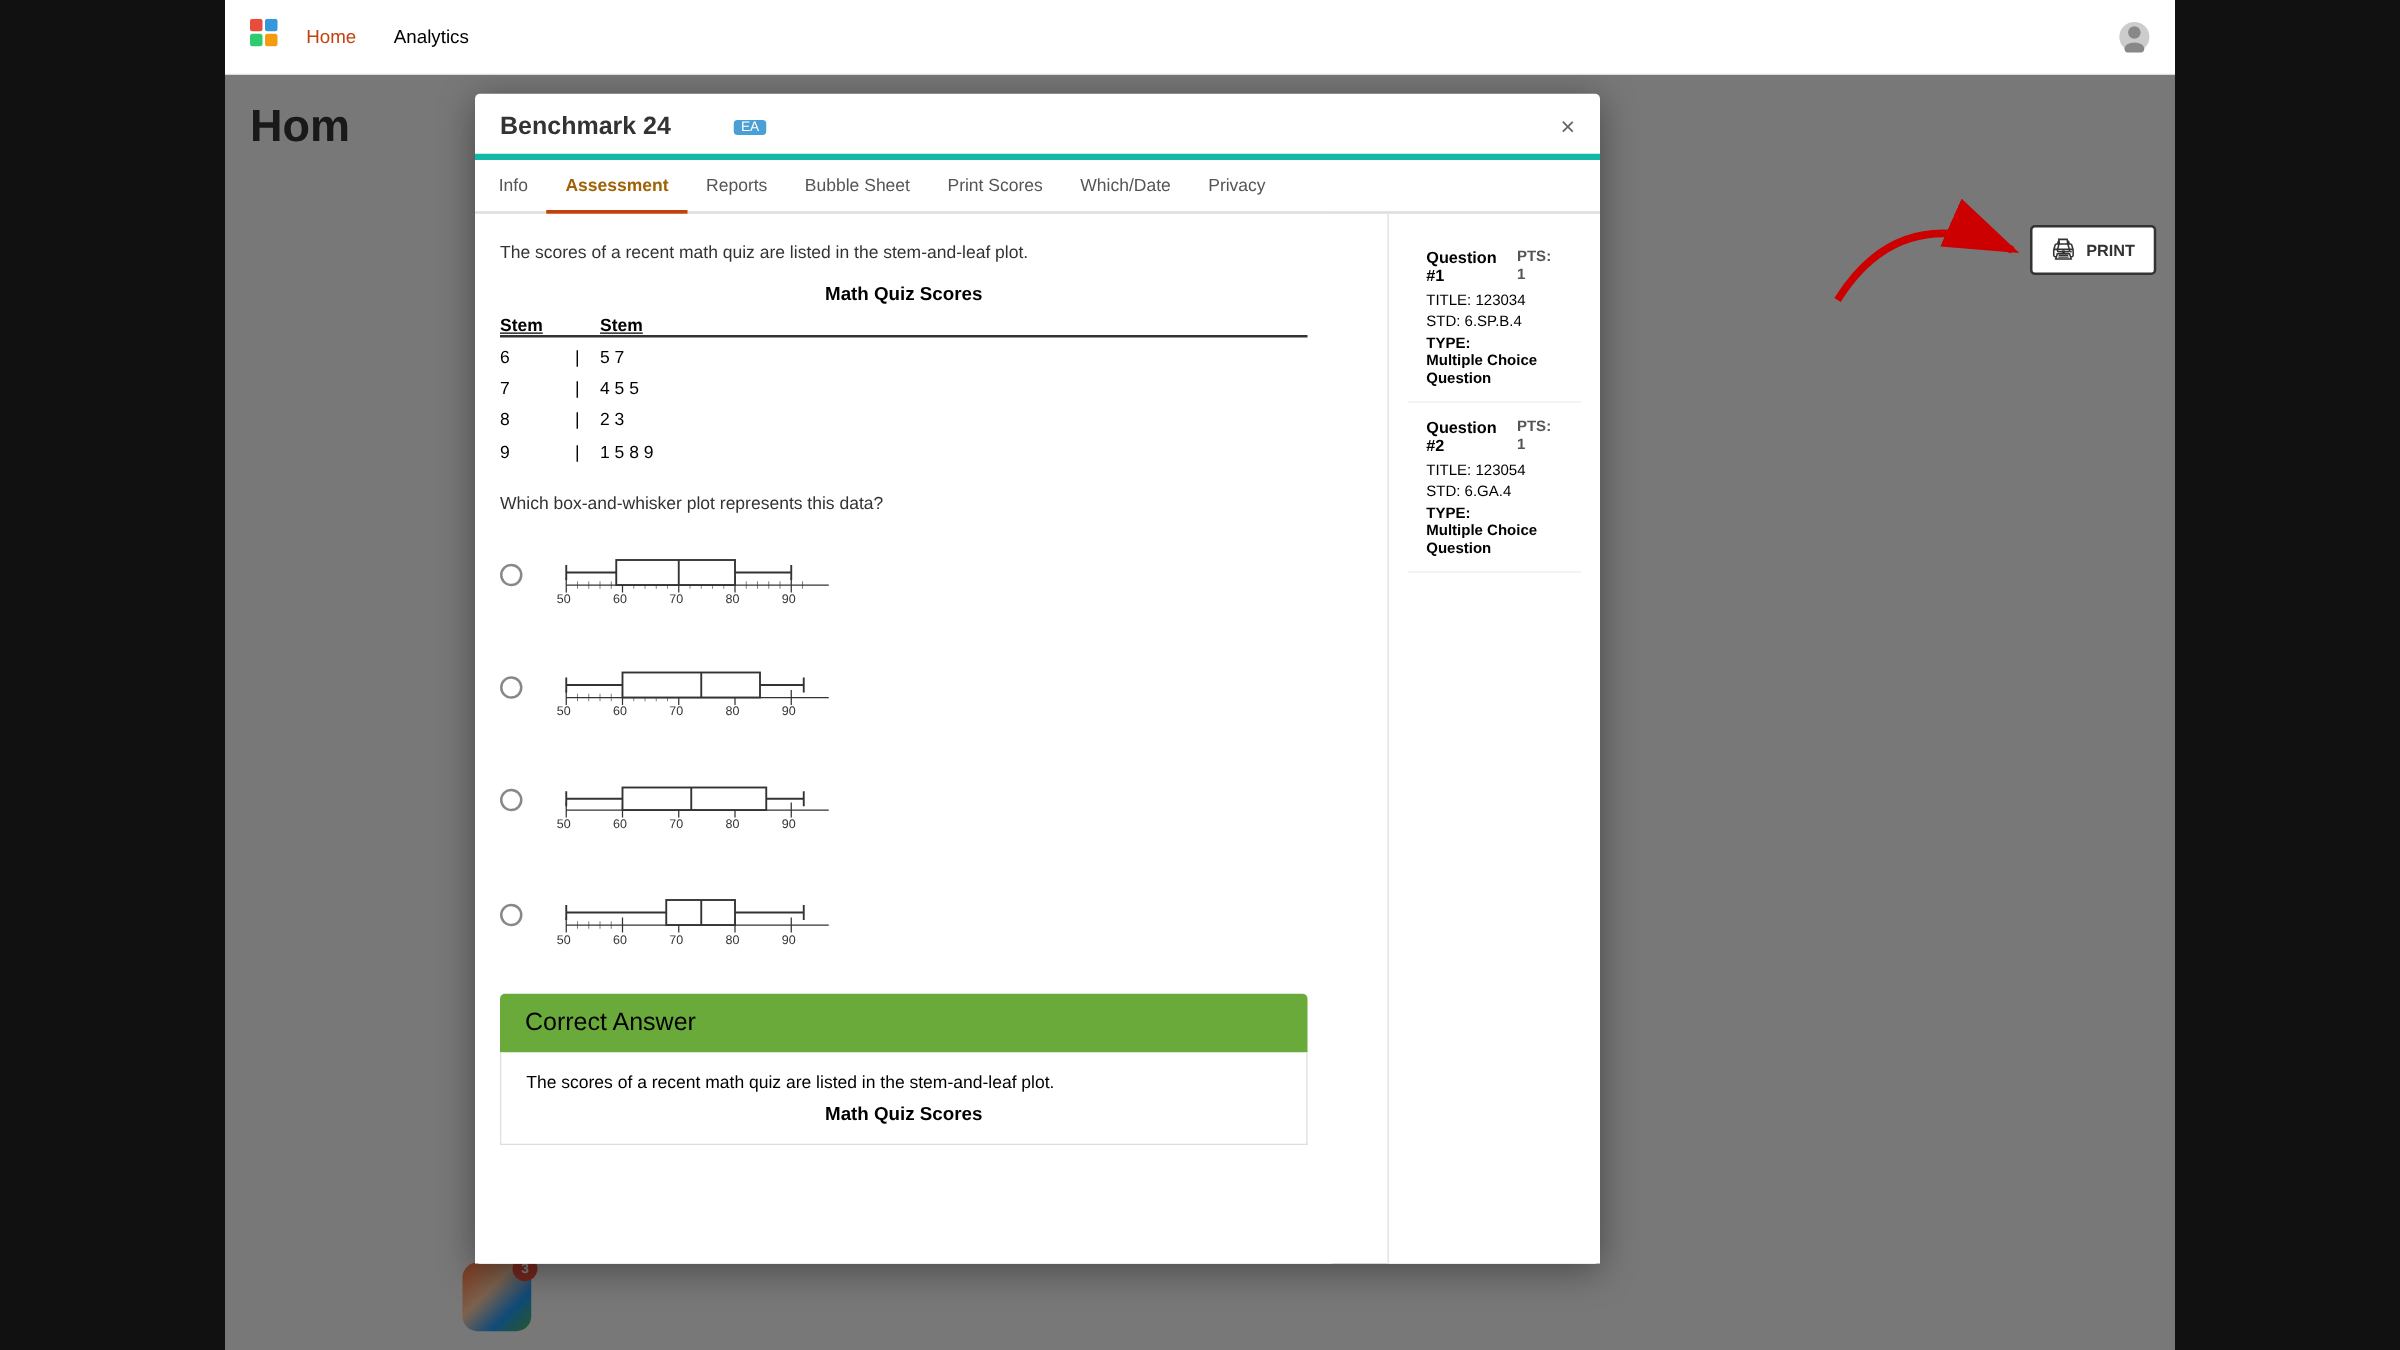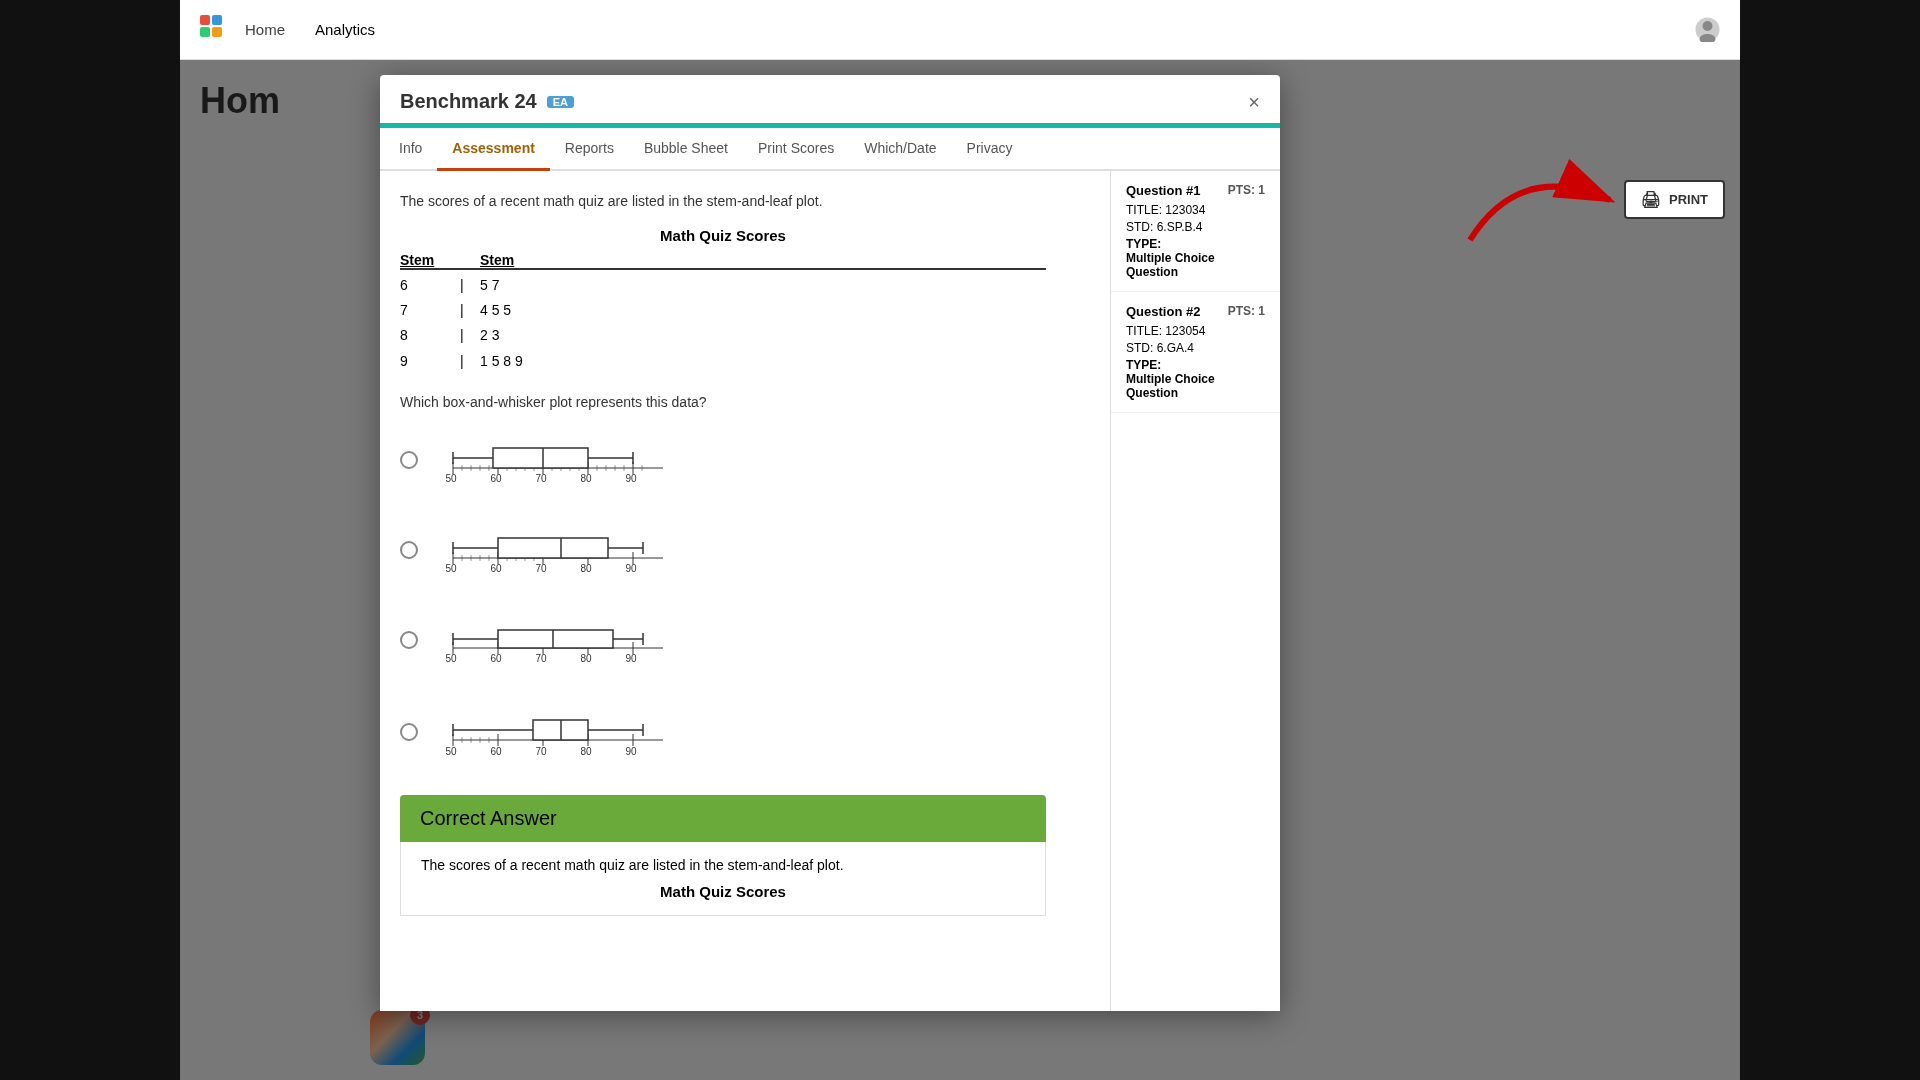--- a/index.html
+++ b/index.html
@@ -61,21 +61,21 @@
       gap: 30px;
     }
 
     .nav-link {
       font-size: 15px;
       color: #000000;
       cursor: pointer;
     }
 
     .nav-link.active {
-      color: #404040;
+      color: #c2410c;
       font-weight: 500;
     }
 
     .nav-right {
       margin-left: auto;
       display: flex;
       align-items: center;
       gap: 15px;
     }
 
@@ -132,21 +132,22 @@
       align-items: center;
       gap: 10px;
     }
 
     .ea-badge {
       background: #4a9fd4;
       color: #fff;
       font-size: 11px;
       padding: 0 6px;
       border-radius: 3px;
-      font-weight: bold;
+      font-weight: normal;
+      margin-left: 40px;
     }
 
     .close-btn {
       background: none;
       border: none;
       font-size: 20px;
       cursor: pointer;
       color: #666;
       line-height: 1;
     }
@@ -271,21 +272,21 @@
 
     .plot-svg {
       display: block;
     }
 
     
     .question-sidebar {
       width: 170px;
       background: #fff;
       border-left: 1px solid #ddd;
-      padding: 0;
+      padding: 15px;
       overflow-y: auto;
     }
 
     .sidebar-question {
       padding: 12px 15px;
       border-bottom: 1px solid #eee;
       font-size: 12px;
     }
 
     .sidebar-q-header {

